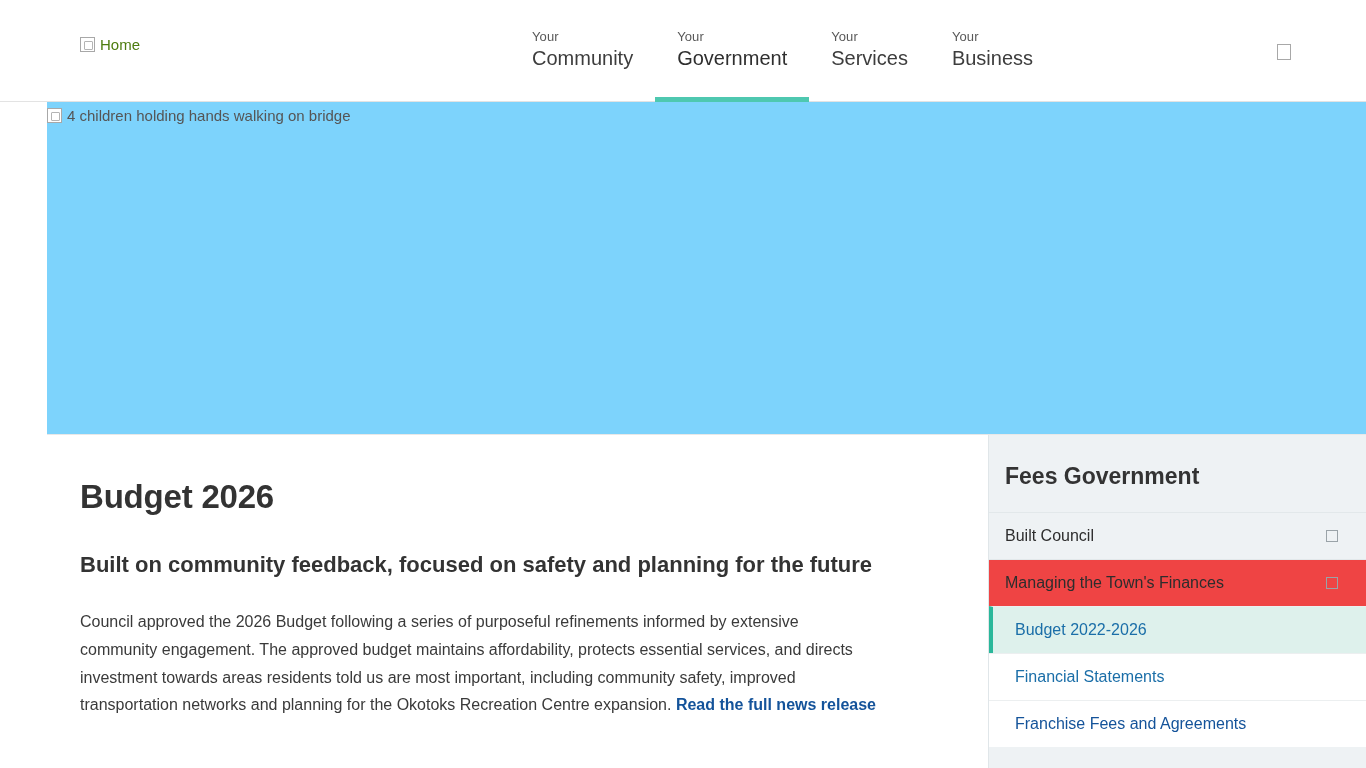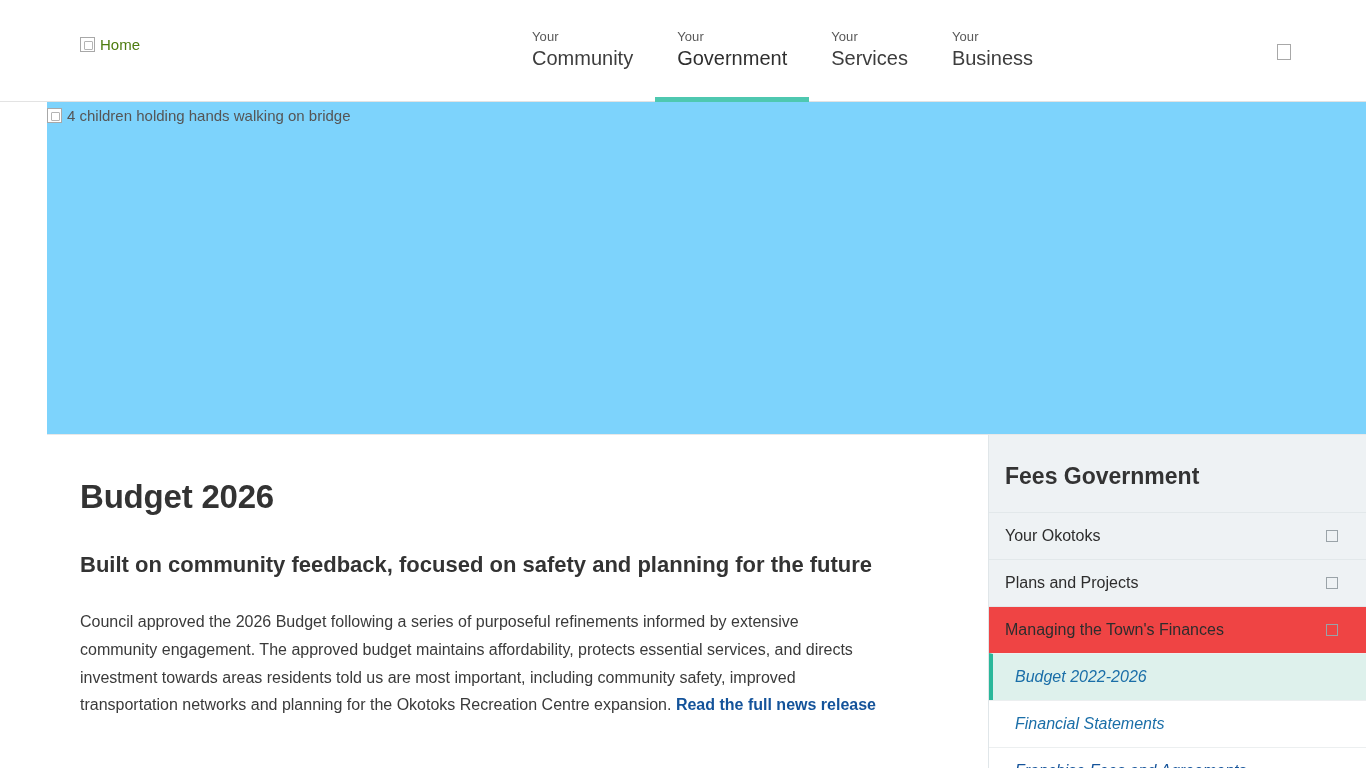--- a/index.html
+++ b/index.html
@@ -187,21 +187,20 @@
   }
   .sub-link {
     display: flex;
     align-items: center;
     padding: 14px 16px 14px 26px;
     font-size: 16px;
     color: #1a6ea8;
     background: #ffffff;
     border-top: 1px solid #eceff0;
     cursor: pointer;
-    font-style: italic;
   }
   .sub-link.current {
     background: #def1ec;
     border-left: 4px solid #2ab79a;
     padding-left: 22px;
     color: #1a6ea8;
   }
   .sub-link.last { color: #14539a; }
 </style>
 </head>
@@ -250,28 +249,24 @@
     <h2>Built on community feedback, focused on safety and planning for the future</h2>
     <p>
       <span>Council approved the 2026 Budget following a series of purposeful refinements informed by extensive community engagement. The approved budget maintains affordability, protects essential services, and directs investment towards areas residents told us are most important, including community safety, improved transportation networks and planning for the Okotoks Recreation Centre expansion. </span><a>Read the full news release</a>
     </p>
   </main>
 
   <aside class="sidebar">
     <h3 class="sidebar-title">Fees Government</h3>
 
     <div class="side-link">
-      <span>Your Okotoks</span>
+      <span>Built Council</span>
       <span class="expand-box"></span>
     </div>
 
-    <div class="side-link">
-      <span>Plans and Projects</span>
-      <span class="expand-box"></span>
-    </div>
 
     <div class="side-link open">
       <span>Managing the Town's Finances</span>
       <span class="expand-box"></span>
     </div>
 
     <div class="sub-link current">
       <span>Budget 2022-2026</span>
     </div>
 

